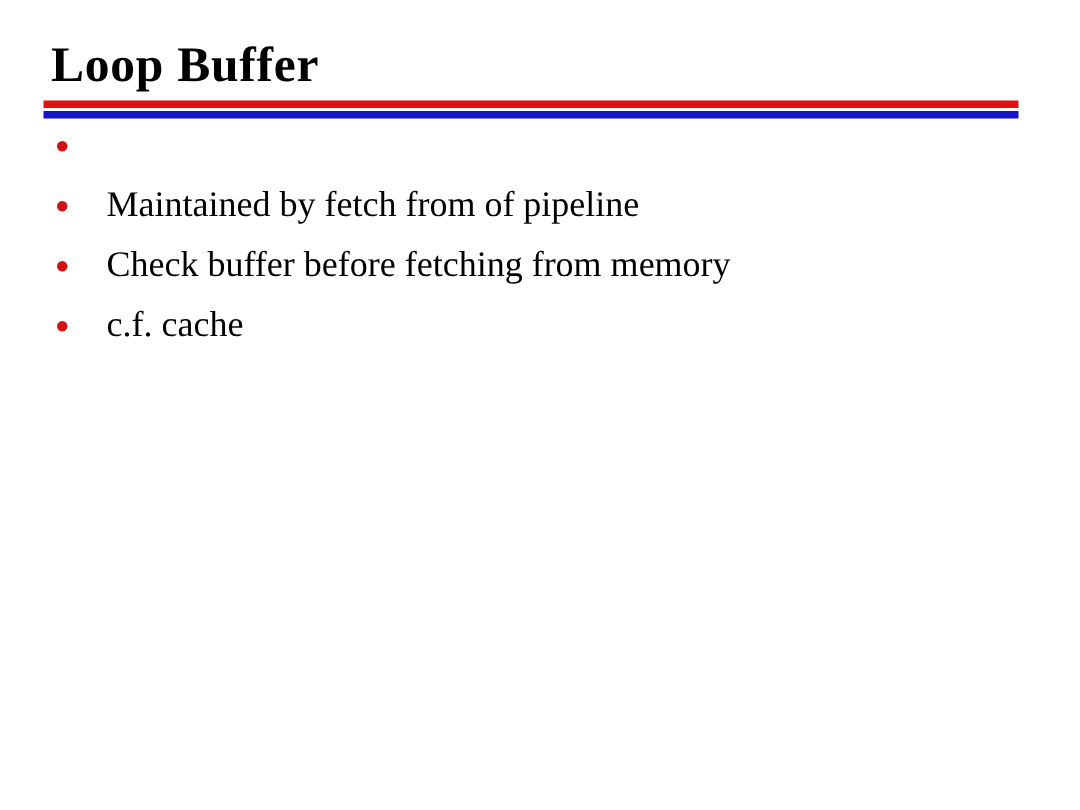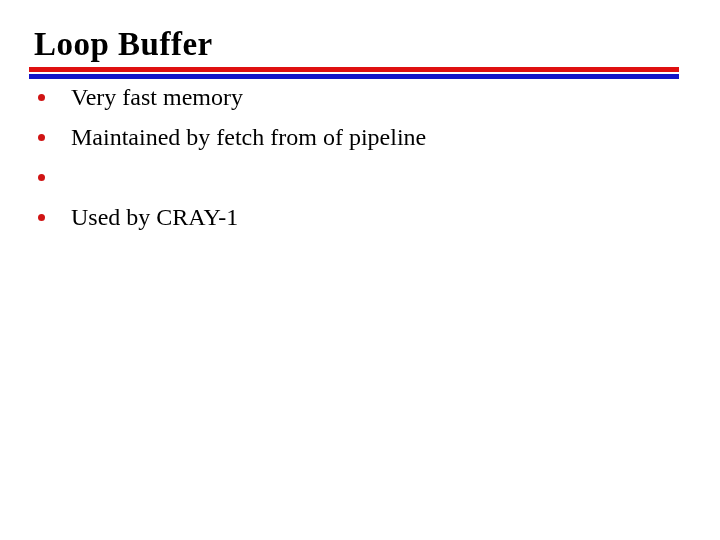--- a/index.html
+++ b/index.html
@@ -67,32 +67,32 @@
 </head>
 <body>
 
 <div class="slide">
   <h1 class="title">Loop Buffer</h1>
   <div class="rule-red"></div>
   <div class="rule-blue"></div>
   <ul class="bullets">
   <li class="bullet-item">
     <span class="dot"></span>
-    <span class="bullet-text">Very fast memory</span>
   </li>
 
   <li class="bullet-item">
     <span class="dot"></span>
     <span class="bullet-text">Maintained by fetch from of pipeline</span>
   </li>
 
+  <li class="bullet-item">
+    <span class="dot"></span>
+    <span class="bullet-text">Check buffer before fetching from memory</span>
+  </li>
 
 
   <li class="bullet-item">
     <span class="dot"></span>
+    <span class="bullet-text">c.f. cache</span>
   </li>
 
-  <li class="bullet-item">
-    <span class="dot"></span>
-    <span class="bullet-text">Used by CRAY-1</span>
-  </li>
 </ul>
 </div>
 
 </body></html>

